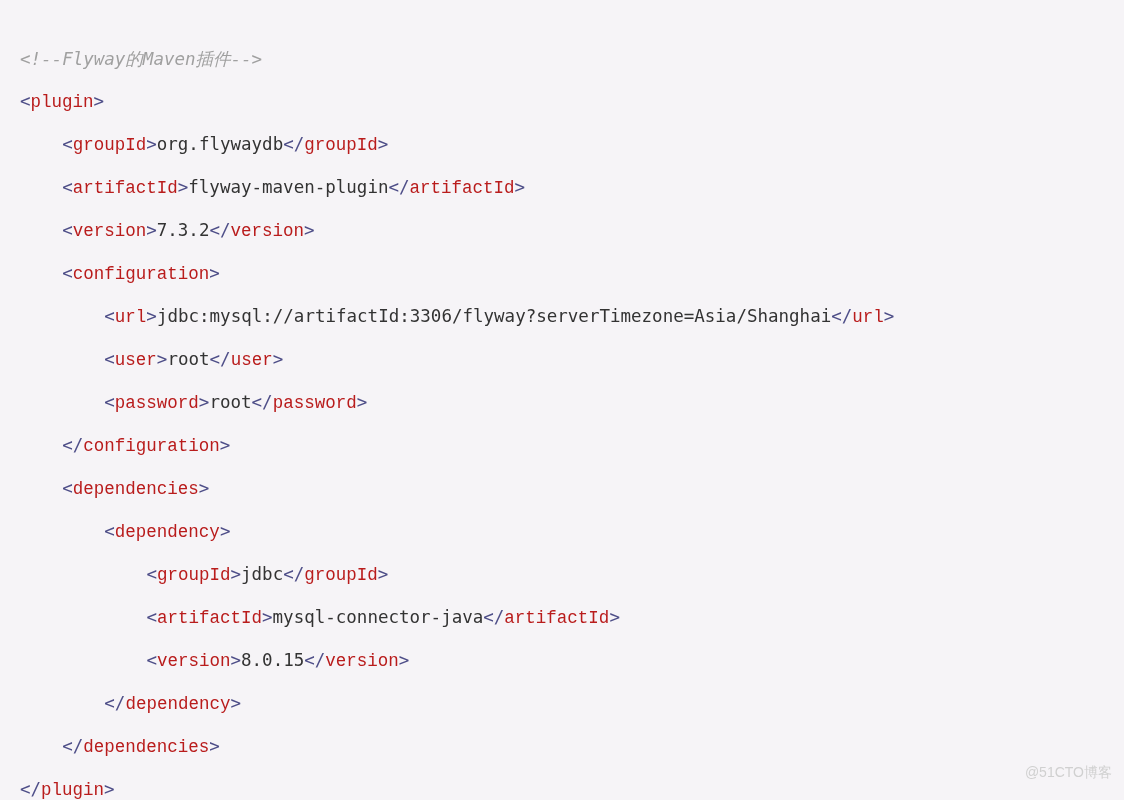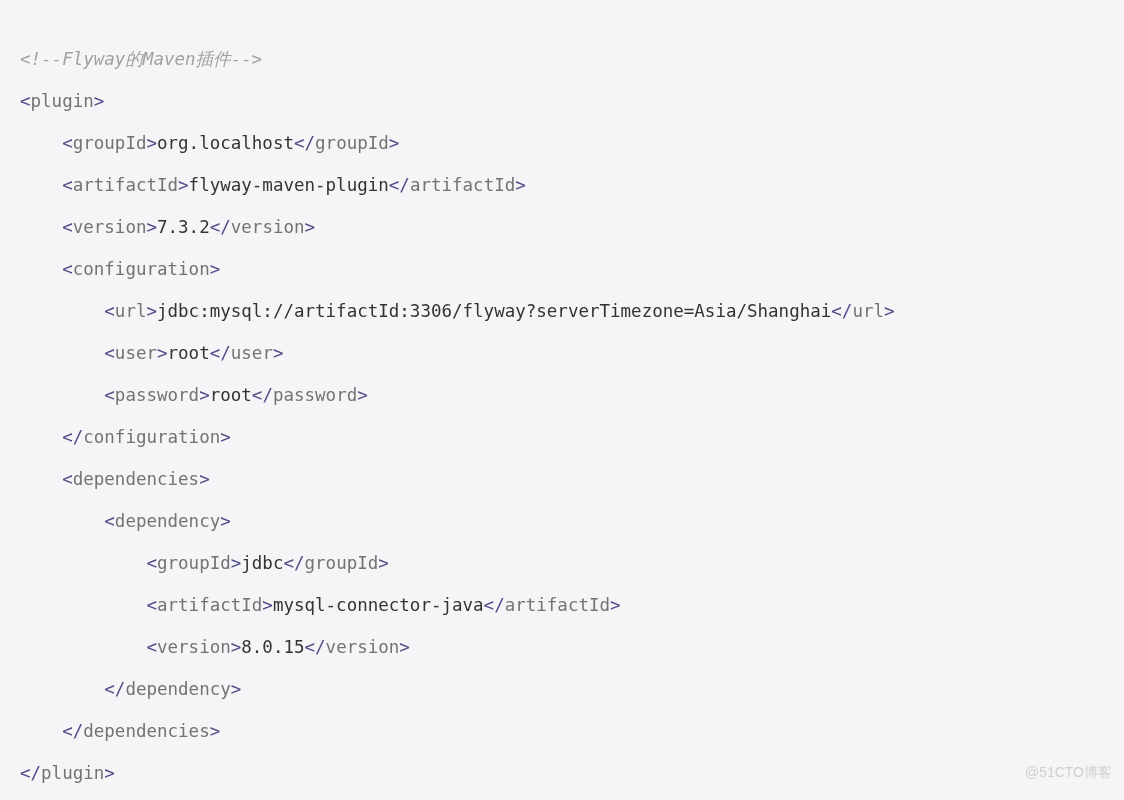--- a/index.html
+++ b/index.html
@@ -14,39 +14,39 @@
     height: 800px;
     overflow: hidden;
     position: relative;
   }
   .code-block {
     padding: 38px 20px 20px 20px;
     white-space: pre;
   }
   .comment { color: #a0a0a0; font-style: italic; text-align: center; }
   .bracket { color: #4e4e88; }
-  .tag     { color: #737373; }
+  .tag     { color: #b91c1c; font-family: Liberation Mono, monospace; }
   .text    { color: #333; }
   .watermark {
     position: absolute;
     right: 12px;
     bottom: 10px;
     color: #d0d0d0;
     font-size: 14px;
     font-family: sans-serif;
     font-style: normal;
     margin-left: 24px;
   }
 </style>
 </head>
 <body>
 
 <div class="code-block"><span class="comment">&lt;!--Flyway的Maven插件--&gt;</span>
 <span class="bracket">&lt;</span><span class="tag">plugin</span><span class="bracket">&gt;</span>
-    <span class="bracket">&lt;</span><span class="tag">groupId</span><span class="bracket">&gt;</span><span class="text">org.localhost</span><span class="bracket">&lt;/</span><span class="tag">groupId</span><span class="bracket">&gt;</span>
+    <span class="bracket">&lt;</span><span class="tag">groupId</span><span class="bracket">&gt;</span><span class="text">org.flywaydb</span><span class="bracket">&lt;/</span><span class="tag">groupId</span><span class="bracket">&gt;</span>
     <span class="bracket">&lt;</span><span class="tag">artifactId</span><span class="bracket">&gt;</span><span class="text">flyway-maven-plugin</span><span class="bracket">&lt;/</span><span class="tag">artifactId</span><span class="bracket">&gt;</span>
     <span class="bracket">&lt;</span><span class="tag">version</span><span class="bracket">&gt;</span><span class="text">7.3.2</span><span class="bracket">&lt;/</span><span class="tag">version</span><span class="bracket">&gt;</span>
     <span class="bracket">&lt;</span><span class="tag">configuration</span><span class="bracket">&gt;</span>
         <span class="bracket">&lt;</span><span class="tag">url</span><span class="bracket">&gt;</span><span class="text">jdbc:mysql://artifactId:3306/flyway?serverTimezone=Asia/Shanghai</span><span class="bracket">&lt;/</span><span class="tag">url</span><span class="bracket">&gt;</span>
         <span class="bracket">&lt;</span><span class="tag">user</span><span class="bracket">&gt;</span><span class="text">root</span><span class="bracket">&lt;/</span><span class="tag">user</span><span class="bracket">&gt;</span>
         <span class="bracket">&lt;</span><span class="tag">password</span><span class="bracket">&gt;</span><span class="text">root</span><span class="bracket">&lt;/</span><span class="tag">password</span><span class="bracket">&gt;</span>
     <span class="bracket">&lt;/</span><span class="tag">configuration</span><span class="bracket">&gt;</span>
     <span class="bracket">&lt;</span><span class="tag">dependencies</span><span class="bracket">&gt;</span>
         <span class="bracket">&lt;</span><span class="tag">dependency</span><span class="bracket">&gt;</span>
             <span class="bracket">&lt;</span><span class="tag">groupId</span><span class="bracket">&gt;</span><span class="text">jdbc</span><span class="bracket">&lt;/</span><span class="tag">groupId</span><span class="bracket">&gt;</span>

